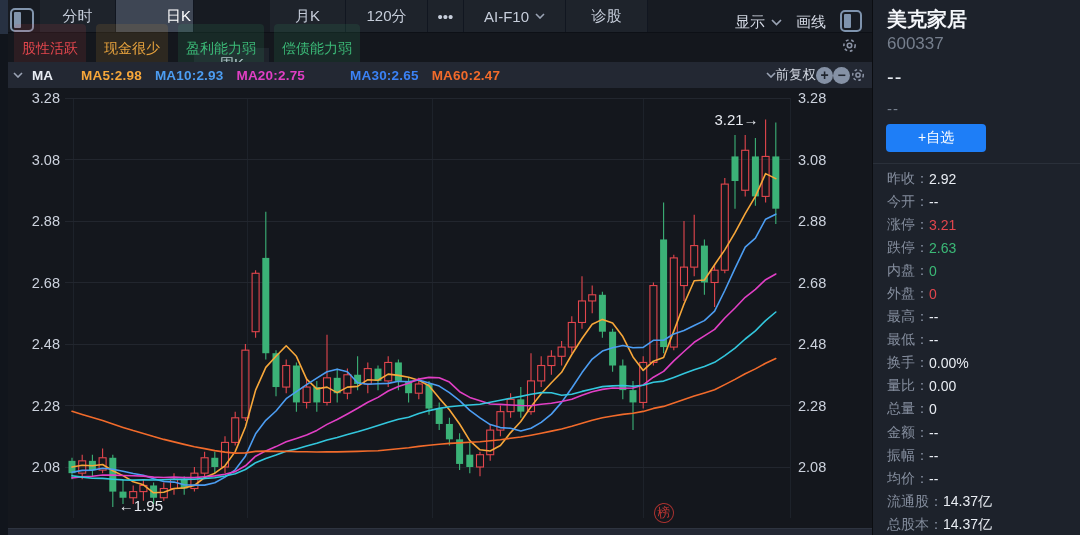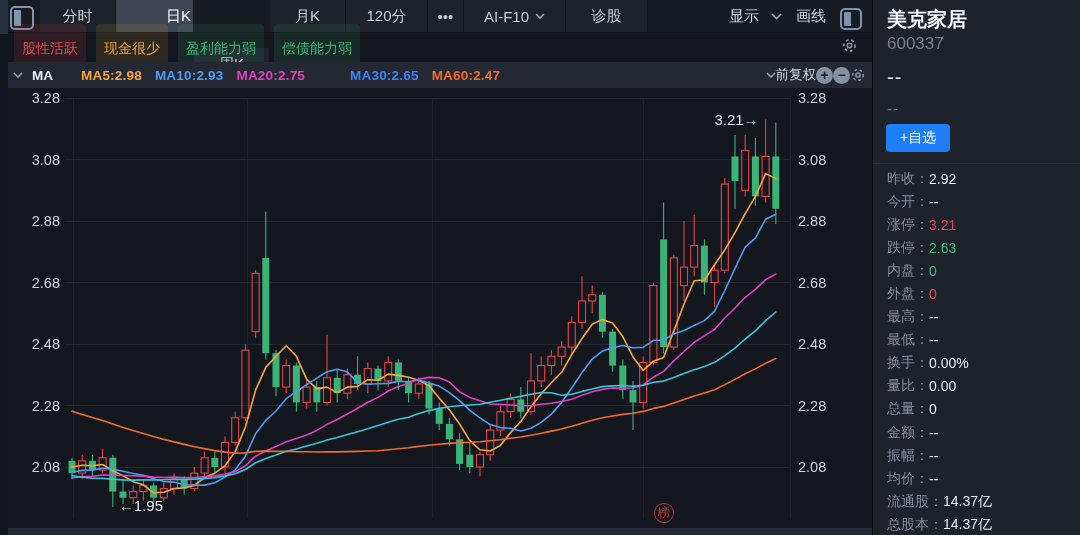--- a/index.html
+++ b/index.html
@@ -5,33 +5,33 @@
   html,body{margin:0;padding:0;background:#14171d;}
   *{box-sizing:border-box;}
   .root{position:relative;width:1080px;height:535px;overflow:hidden;
         font-family:"Liberation Sans",sans-serif;background:#14171d;color:#cfd5e2;}
   
   .left-strip{position:absolute;left:0;top:0;width:8px;height:535px;
       background:linear-gradient(#273142 0 34px,#11151c 34px 100%);}
   .main{position:absolute;left:8px;top:0;width:864px;height:535px;}
   
   .toolbar{position:absolute;left:0;top:0;width:864px;height:33px;background:#171b22;
-      display:flex;align-items:center;border-bottom:1px solid #0d1016;}
+      display:flex;align-items:flex-end;border-bottom:1px solid #0d1016;}
   .win-icon{width:24px;height:24px;border:2px solid #8295ad;border-radius:5px;
       margin:4px 6px 0 2px;position:relative;flex:none;}
   .win-icon::before{content:"";position:absolute;left:2px;top:2px;bottom:2px;width:7px;
       background:#8295ad;border-radius:1px;}
   .win-icon.small{width:22px;height:22px;margin:5px 10px 0 0;border-color:#7e93ad;}
   .win-icon.small::before{background:#7e93ad;}
   .tabs{display:flex;height:100%;}
   .tab{display:flex;align-items:center;justify-content:center;gap:6px;height:100%;
       background:#1e232b;border-right:1px solid #111620;color:#c6cdda;font-size:15px;cursor:default;}
   .tab.active{background:#3e4654;color:#ffffff;padding-left:48px;}
   .toolbar-spacer{flex:1;}
-  .tool-btn{display:flex;align-items:center;gap:12px;color:#d6dbe6;font-size:15px;margin-right:14px;}
+  .tool-btn{display:flex;align-items:center;gap:6px;color:#d6dbe6;font-size:15px;margin-right:14px;}
   
   .tags-row{position:absolute;left:0;top:34px;width:864px;height:28px;display:flex;align-items:center;}
   .chips{display:flex;gap:10px;margin-left:6px;}
   .chip{font-size:14px;line-height:21px;padding:14px 8px;border-radius:4px;}
   .tags-gear{position:absolute;right:14px;top:3px;}
   
   .ma-bar{position:absolute;left:0;top:62px;width:864px;height:26px;background:#232833;
       display:flex;align-items:center;font-size:13.5px;}
   .ma-left{display:flex;align-items:center;gap:9px;margin-left:5px;}
   .ma-name{color:#e8ecf3;font-weight:bold;}
@@ -48,21 +48,21 @@
   .bottom-strip{position:absolute;left:0;top:528px;width:864px;height:7px;background:#232834;
       border-top:1px solid #2e3440;}
   
   .side-panel{position:absolute;left:872px;top:0;width:208px;height:535px;background:#1d222b;
       border-left:1px solid #0b0d11;}
   .sp-title{position:absolute;left:14px;top:6px;font-size:20px;font-weight:bold;color:#f4f6fa;}
   .sp-code{position:absolute;left:14px;top:34px;font-size:17px;color:#767f8d;}
   .sp-price{position:absolute;left:14px;top:66px;font-size:20px;color:#e8ecf2;letter-spacing:1px;}
   .sp-change{position:absolute;left:14px;top:100px;font-size:15px;color:#767f8d;letter-spacing:1px;}
   .sp-add{position:absolute;left:13px;top:124px;background:#1e7ef7;color:#fff;border:none;
-      border-radius:4px;font-size:14px;padding:5px 14px;font-family:inherit;}
+      border-radius:4px;font-size:14px;padding:5px 32px;font-family:inherit;}
   .sp-divider{position:absolute;left:0;top:163px;width:208px;border-top:1px solid #2a303a;}
   .sp-stats{position:absolute;left:14px;top:167px;right:6px;}
   .stat-row{height:23.1px;display:flex;align-items:center;font-size:14px;}
   .stat-label{color:#858e9e;}
   .stat-value{color:#e9edf3;}
 </style>
 </head>
 <body>
 
 <div class="root">

